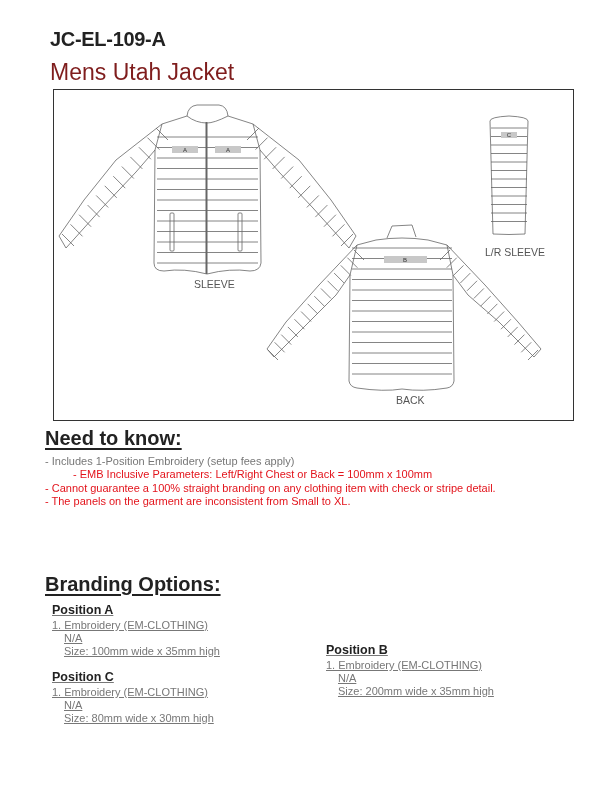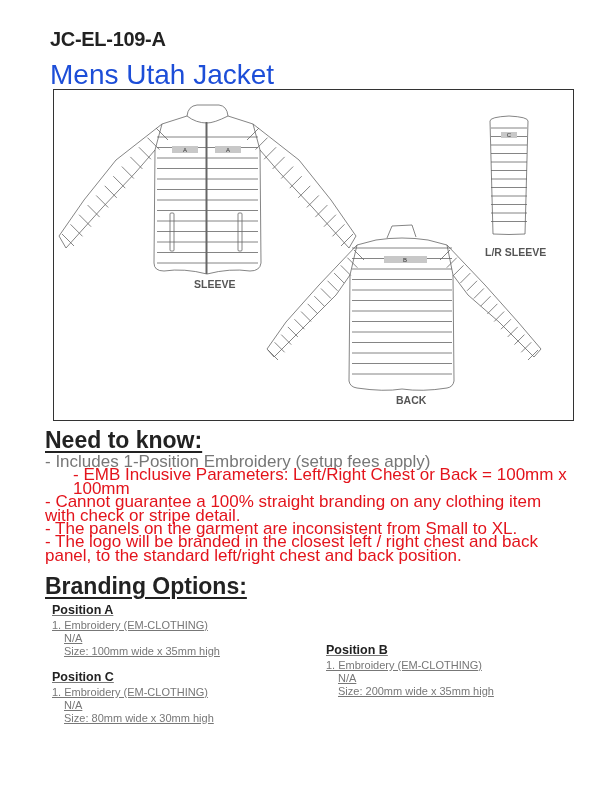--- a/index.html
+++ b/index.html
@@ -1,28 +1,28 @@
 <!DOCTYPE html>
 <html><head>
 <meta charset="utf-8">
 <style>
   html, body { margin: 0; padding: 0; background: #ffffff; }
   body { width: 612px; height: 792px; position: relative; overflow: hidden;
          font-family: "Liberation Sans", sans-serif; }
   .abs { position: absolute; }
   #code { left: 50px; top: 28px; font-size: 20px; font-weight: bold; color: #222; letter-spacing: -0.3px; }
-  #product { left: 50px; top: 59px; font-size: 28px; color: #1d4ed8; }
+  #product { left: 50px; top: 59px; font-size: 23px; color: #7f1d1d; }
   #frame { left: 53px; top: 89px; width: 521px; height: 332px; border: 1.6px solid #333; box-sizing: border-box; }
   #frame svg { position: absolute; left: 0; top: 0; }
-  .view-label { position: absolute; font-size: 10.5px; font-weight: bold; color: #555; padding-left: 9px; }
-  .heading { position: absolute; left: 45px; font-size: 23px; font-weight: bold; color: #222;
+  .view-label { position: absolute; font-size: 10.5px; font-weight: normal; color: #555; padding-left: 9px; }
+  .heading { position: absolute; left: 45px; font-size: 20px; font-weight: bold; color: #222;
              text-decoration: underline; text-decoration-thickness: 2px; text-underline-offset: 3px; }
   #need-heading { top: 427px; }
   #brand-heading { top: 573px; }
-  #notes { left: 45px; top: 455px; width: 530px; font-size: 17px; line-height: 13.4px; }
+  #notes { left: 45px; top: 455px; width: 530px; font-size: 11px; line-height: 13.4px; }
   #notes div { margin: 0; }
   .pos { position: absolute; font-size: 11px; line-height: 13px; color: #777; text-decoration: underline; }
   .pos .ptitle { font-size: 12.5px; font-weight: bold; color: #222; margin-bottom: 2px; }
   .pos .indent { padding-left: 12px; }
   #posA { left: 52px; top: 604px; }
   #posB { left: 326px; top: 604px; margin-top: 40px; }
   #posC { left: 52px; top: 671px; }
 </style>
 </head>
 <body>
@@ -178,21 +178,20 @@
   <div class="view-label" style="left:333px; top:304px;">BACK</div>
   <div class="view-label" style="left:422px; top:156px;">L/R SLEEVE</div>
 </div>
 
 <div id="need-heading" class="heading">Need to know:</div>
 <div id="notes" class="abs">
   <div style="color: rgb(119, 119, 119);">- Includes 1-Position Embroidery (setup fees apply)</div>
   <div style="color: rgb(227, 20, 28); margin-left: 28px;">- EMB Inclusive Parameters: Left/Right Chest or Back = 100mm x 100mm</div>
   <div style="color: rgb(227, 20, 28);">- Cannot guarantee a 100% straight branding on any clothing item with check or stripe detail.</div>
   <div style="color: rgb(227, 20, 28);">- The panels on the garment are inconsistent from Small to XL.</div>
-  <div style="color: rgb(227, 20, 28);">- The logo will be branded in the closest left / right chest and back panel, to the standard left/right chest and back position.</div>
 </div>
 
 <div id="brand-heading" class="heading">Branding Options:</div>
 
 <div id="posA" class="pos">
   <div class="ptitle">Position A</div>
   <div>1. Embroidery (EM-CLOTHING)</div>
   <div class="indent">N/A</div>
   <div class="indent">Size: 100mm wide x 35mm high</div>
 </div>

